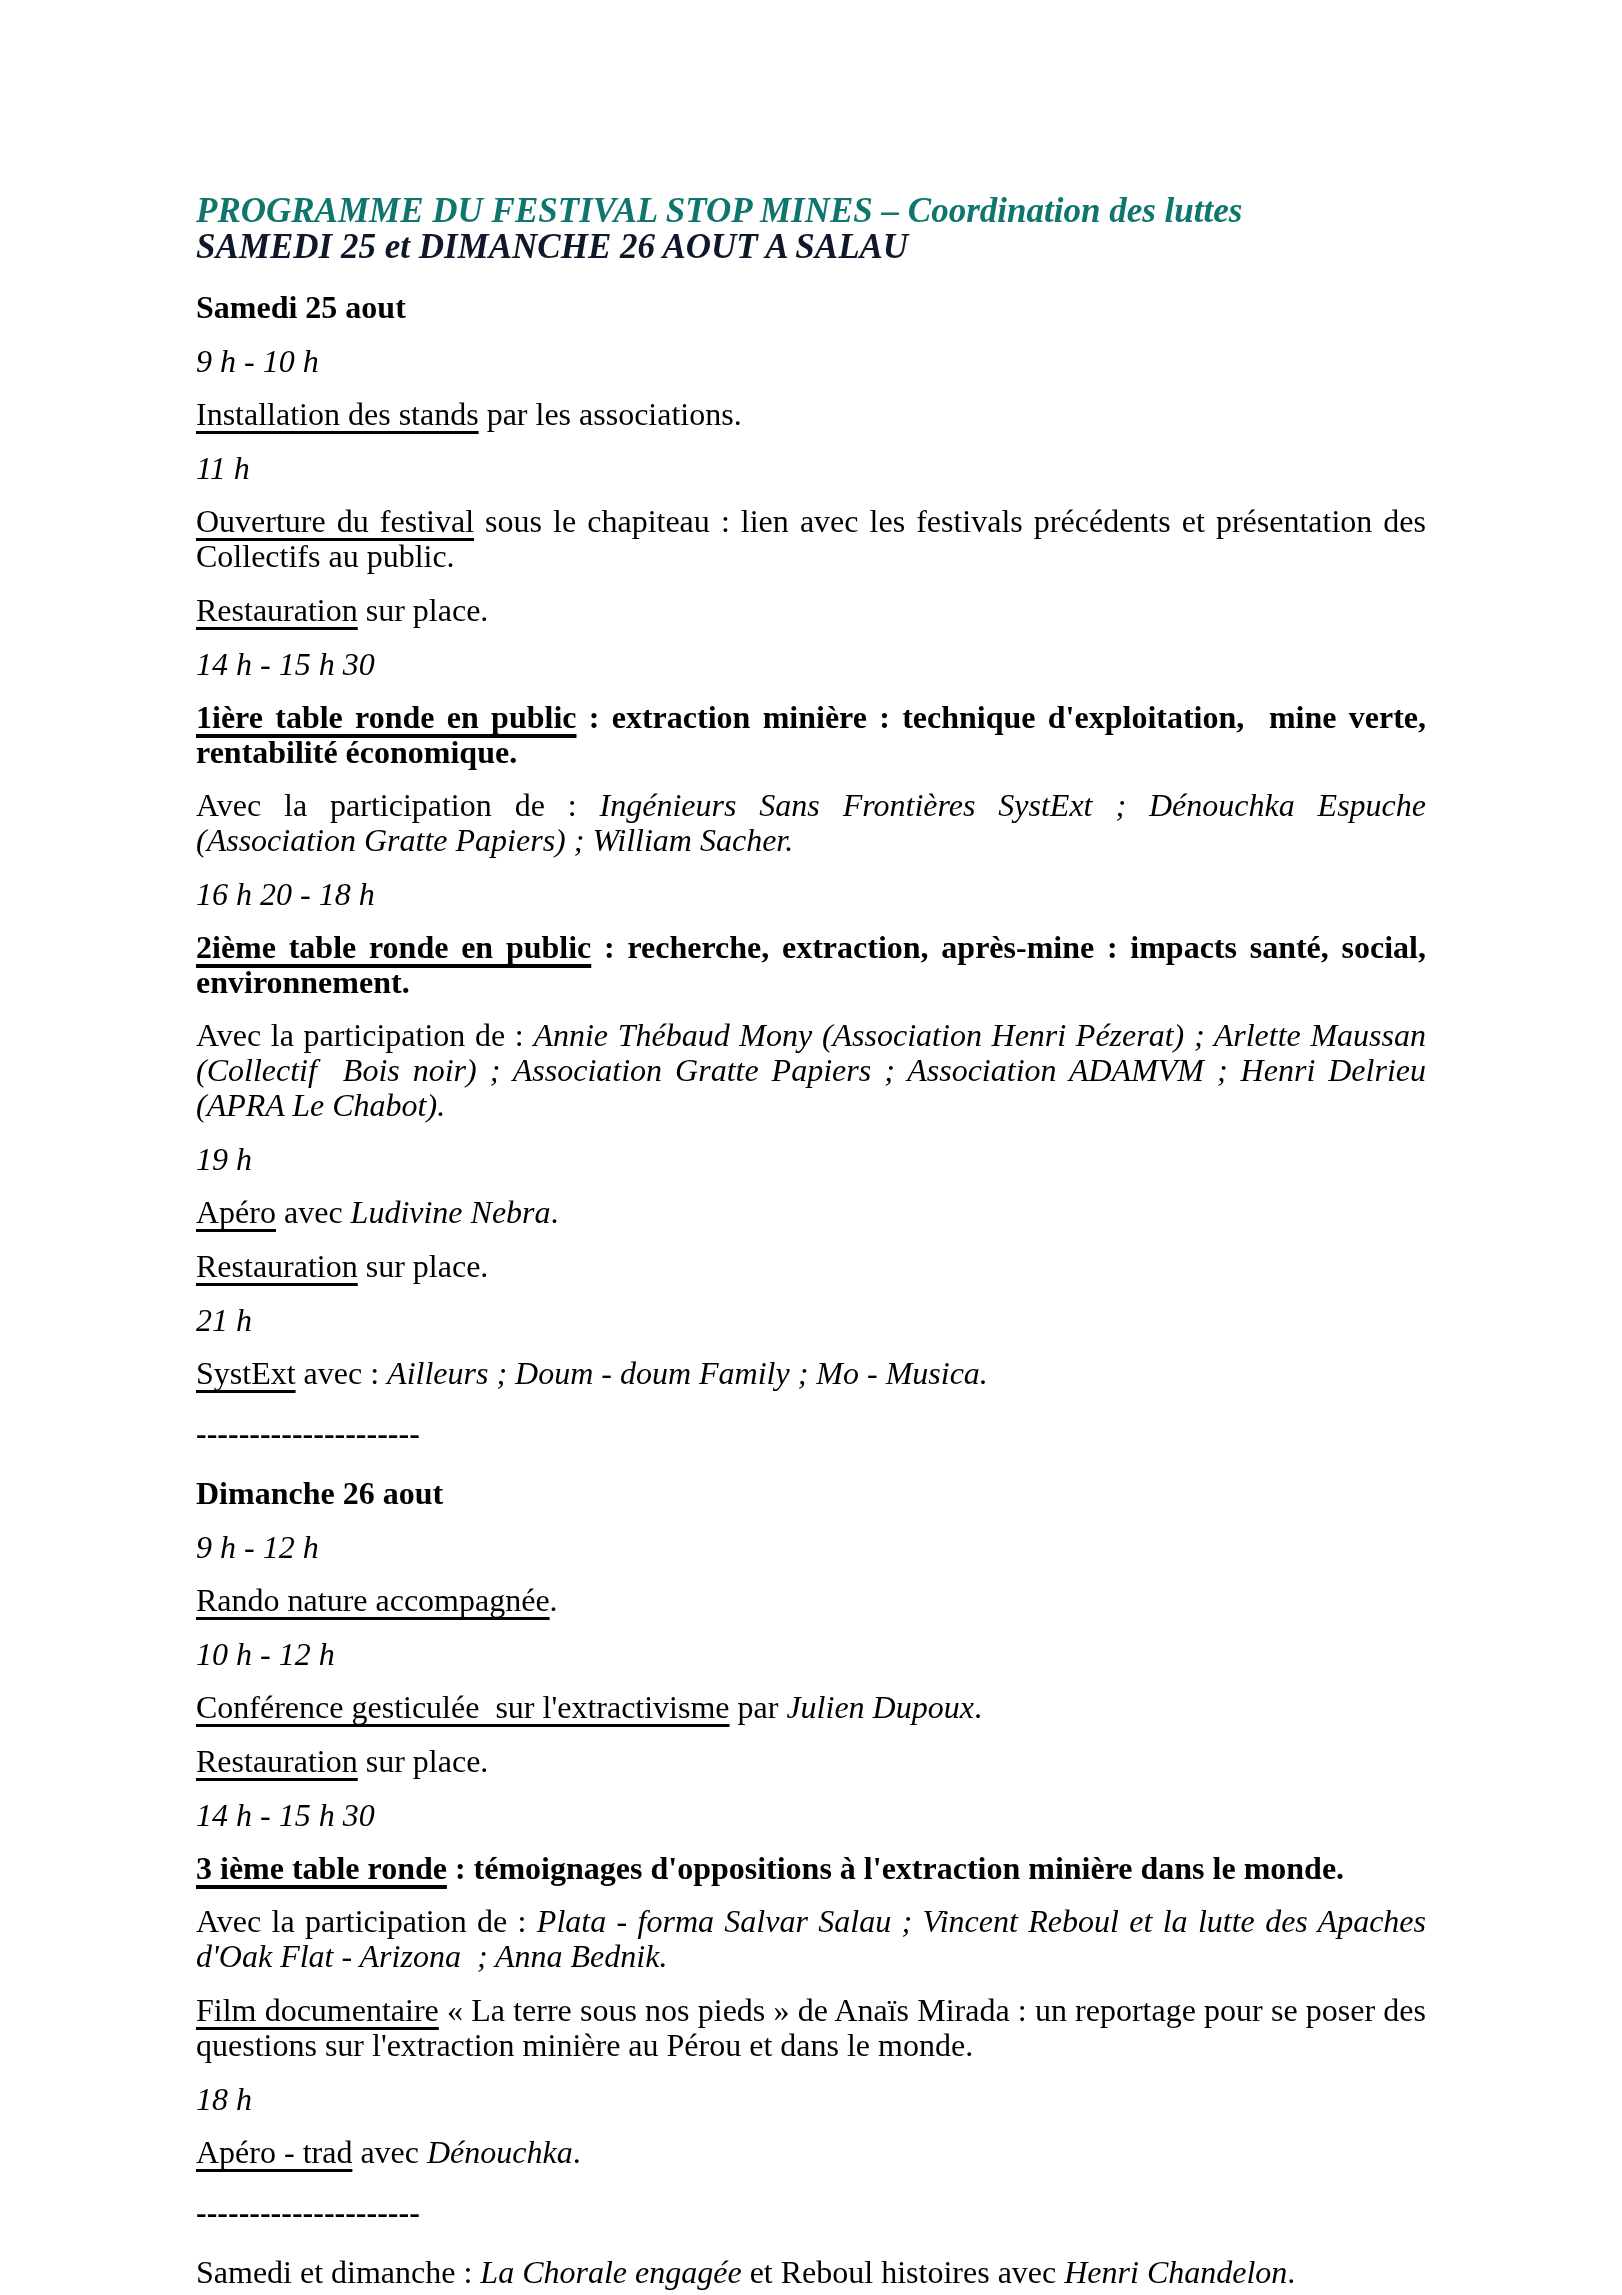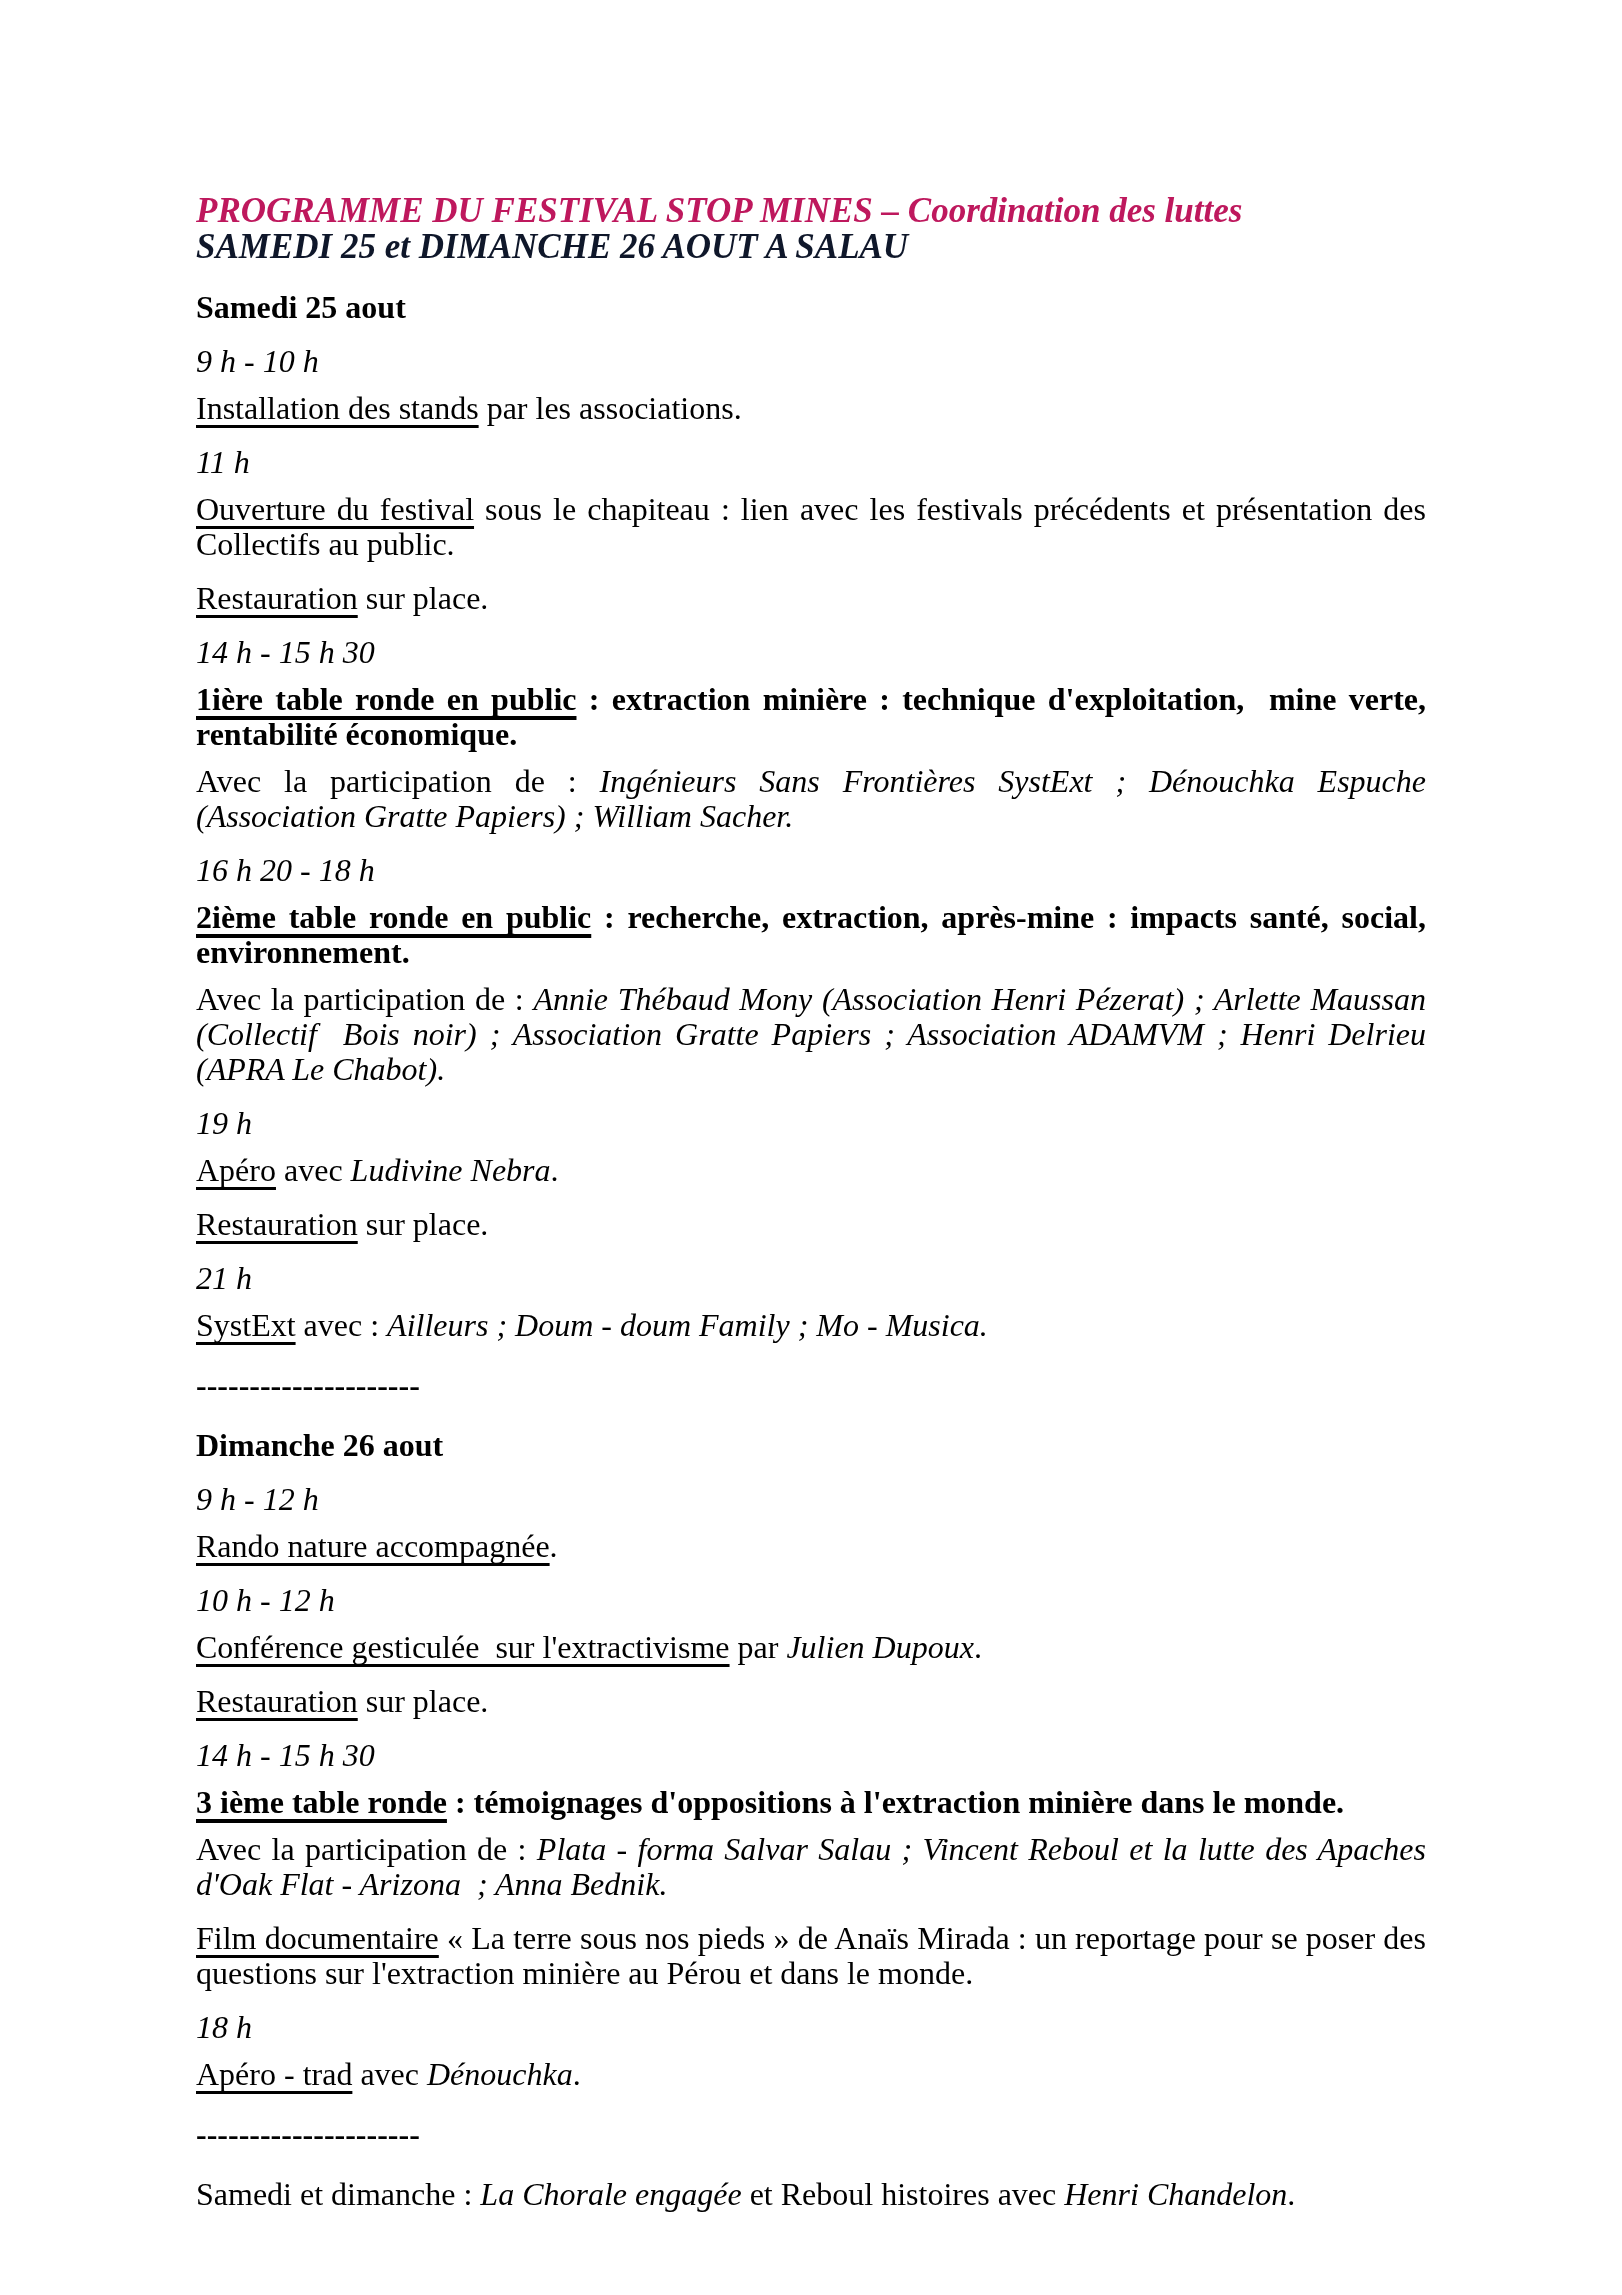--- a/index.html
+++ b/index.html
@@ -18,21 +18,21 @@
   }
   .content {
     position: absolute;
     left: 196px;
     top: 193px;
     width: 1230px;
     font-size: 32px;
     line-height: 35px;
   }
   .para { margin: 0; }
-  .para.tight { margin-top: 12px; }
+  .para.tight { margin-top: 18px; }
   .para.block { margin-top: 19px; }
   .para.big   { margin-top: 25px; }
   .justify { text-align: justify; }
   .r  { font-style: normal; font-weight: normal; }
   .i  { font-style: italic; }
   .b  { font-weight: bold; }
   .g  { font-weight: bold; font-style: italic; font-size: 35px; }
   .u  {
     text-decoration: underline;
     text-decoration-thickness: 3px;
@@ -45,21 +45,21 @@
     text-decoration-thickness: 4.4px;
     text-underline-offset: 5.9px;
     text-decoration-skip-ink: none;
   }
 </style>
 </head>
 <body>
 
 <div class="page">
   <div class="content">
-      <div class="para"><span class="g" style="color: #be185d;">PROGRAMME DU FESTIVAL STOP MINES – Coordination des luttes</span></div>
+      <div class="para"><span class="g" style="color: #0f766e;">PROGRAMME DU FESTIVAL STOP MINES – Coordination des luttes</span></div>
       <div class="para"><span class="g" style="color: #0f172a;">SAMEDI 25 et DIMANCHE 26 AOUT A SALAU</span></div>
       <div class="para big"><span class="b">Samedi 25 aout</span></div>
       <div class="para block"><span class="i">9 h - 10 h</span></div>
       <div class="para tight"><span class="u">Installation des stands</span><span class="r"> par les associations.</span></div>
       <div class="para block"><span class="i">11 h</span></div>
       <div class="para tight justify"><span class="u">Ouverture du festival</span><span class="r"> sous le chapiteau : lien avec les festivals précédents et présentation des Collectifs au public.</span></div>
       <div class="para block"><span class="u">Restauration</span><span class="r"> sur place.</span></div>
       <div class="para block"><span class="i">14 h - 15 h 30</span></div>
       <div class="para tight justify"><span class="bu">1ière table ronde en public</span><span class="b"> : extraction minière : technique d'exploitation,&nbsp; mine verte, rentabilité économique.</span></div>
       <div class="para tight justify"><span class="r">Avec la participation de&nbsp;: </span><span class="i">Ingénieurs Sans Frontières SystExt ; Dénouchka Espuche (Association Gratte Papiers) ; William Sacher.</span></div>

